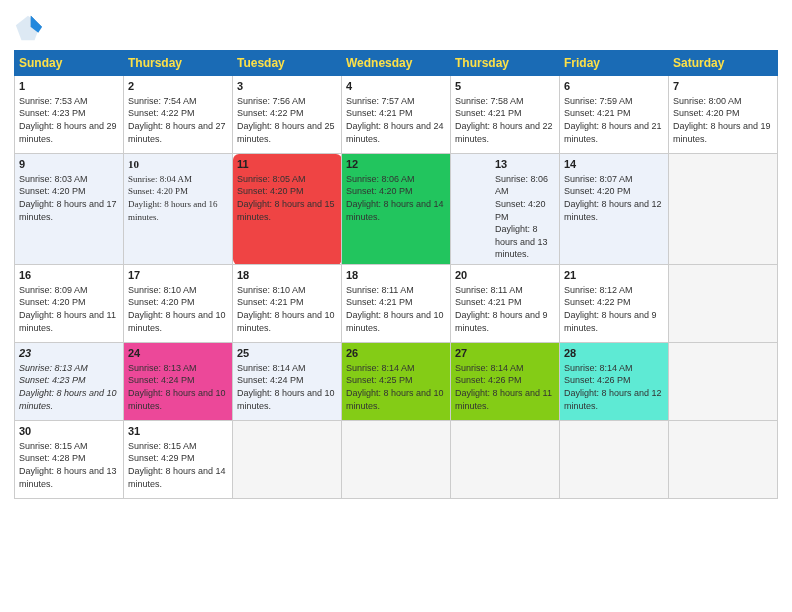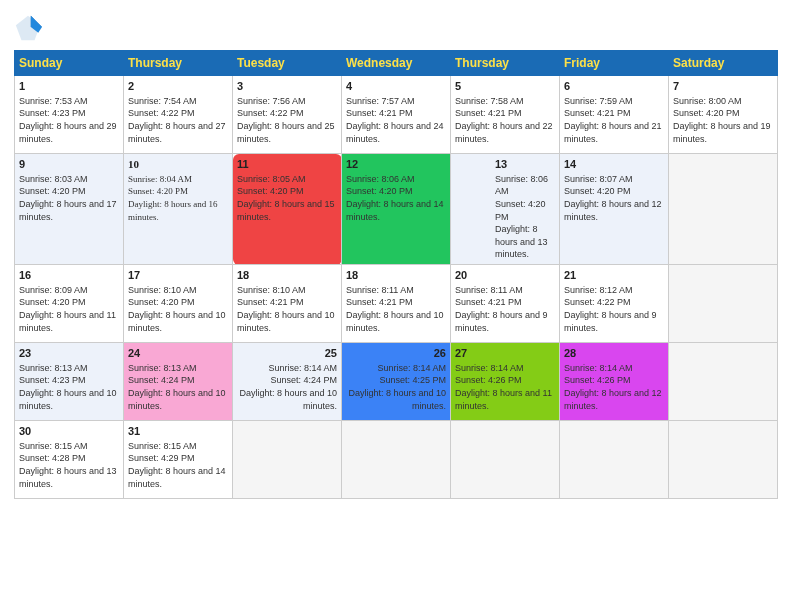--- a/index.html
+++ b/index.html
@@ -169,31 +169,31 @@
 <span class="cell-content">Sunrise: 8:10 AM<br>Sunset: 4:21 PM<br>Daylight: 8 hours and 10 minutes.</span></td>
           <td><span class="day-num">18</span>
 <span class="cell-content">Sunrise: 8:11 AM<br>Sunset: 4:21 PM<br>Daylight: 8 hours and 10 minutes.</span></td>
           <td><span class="day-num">20</span>
 <span class="cell-content">Sunrise: 8:11 AM<br>Sunset: 4:21 PM<br>Daylight: 8 hours and 9 minutes.</span></td>
           <td><span class="day-num">21</span>
 <span class="cell-content">Sunrise: 8:12 AM<br>Sunset: 4:22 PM<br>Daylight: 8 hours and 9 minutes.</span></td>
           <td class="empty"></td>
         </tr>
         <tr>
-          <td style="background: rgb(237, 242, 250);"><span class="day-num">23</span>
+          <td style="background: rgb(237, 242, 250); font-style: italic;"><span class="day-num">23</span>
 <span class="cell-content">Sunrise: 8:13 AM<br>Sunset: 4:23 PM<br>Daylight: 8 hours and 10 minutes.</span></td>
-          <td style="background: #f9a8d4;"><span class="day-num">24</span>
+          <td style="background: #ec4899;"><span class="day-num">24</span>
 <span class="cell-content">Sunrise: 8:13 AM<br>Sunset: 4:24 PM<br>Daylight: 8 hours and 10 minutes.</span></td>
-          <td style="background: rgb(237, 242, 250); text-align: right;"><span class="day-num">25</span>
+          <td style="background: rgb(237, 242, 250);"><span class="day-num">25</span>
 <span class="cell-content">Sunrise: 8:14 AM<br>Sunset: 4:24 PM<br>Daylight: 8 hours and 10 minutes.</span></td>
-          <td style="background: #3b82f6; text-align: right;"><span class="day-num">26</span>
+          <td style="background: #84cc16;"><span class="day-num">26</span>
 <span class="cell-content">Sunrise: 8:14 AM<br>Sunset: 4:25 PM<br>Daylight: 8 hours and 10 minutes.</span></td>
           <td style="background: #84cc16;"><span class="day-num">27</span>
 <span class="cell-content">Sunrise: 8:14 AM<br>Sunset: 4:26 PM<br>Daylight: 8 hours and 11 minutes.</span></td>
-          <td style="background: #d946ef;"><span class="day-num">28</span>
+          <td style="background: #5eead4;"><span class="day-num">28</span>
 <span class="cell-content">Sunrise: 8:14 AM<br>Sunset: 4:26 PM<br>Daylight: 8 hours and 12 minutes.</span></td>
           <td class="empty"></td>
         </tr>
         <tr>
           <td><span class="day-num">30</span>
 <span class="cell-content">Sunrise: 8:15 AM<br>Sunset: 4:28 PM<br>Daylight: 8 hours and 13 minutes.</span></td>
           <td><span class="day-num">31</span>
 <span class="cell-content">Sunrise: 8:15 AM<br>Sunset: 4:29 PM<br>Daylight: 8 hours and 14 minutes.</span></td>
           <td class="empty"></td>
           <td class="empty"></td>

